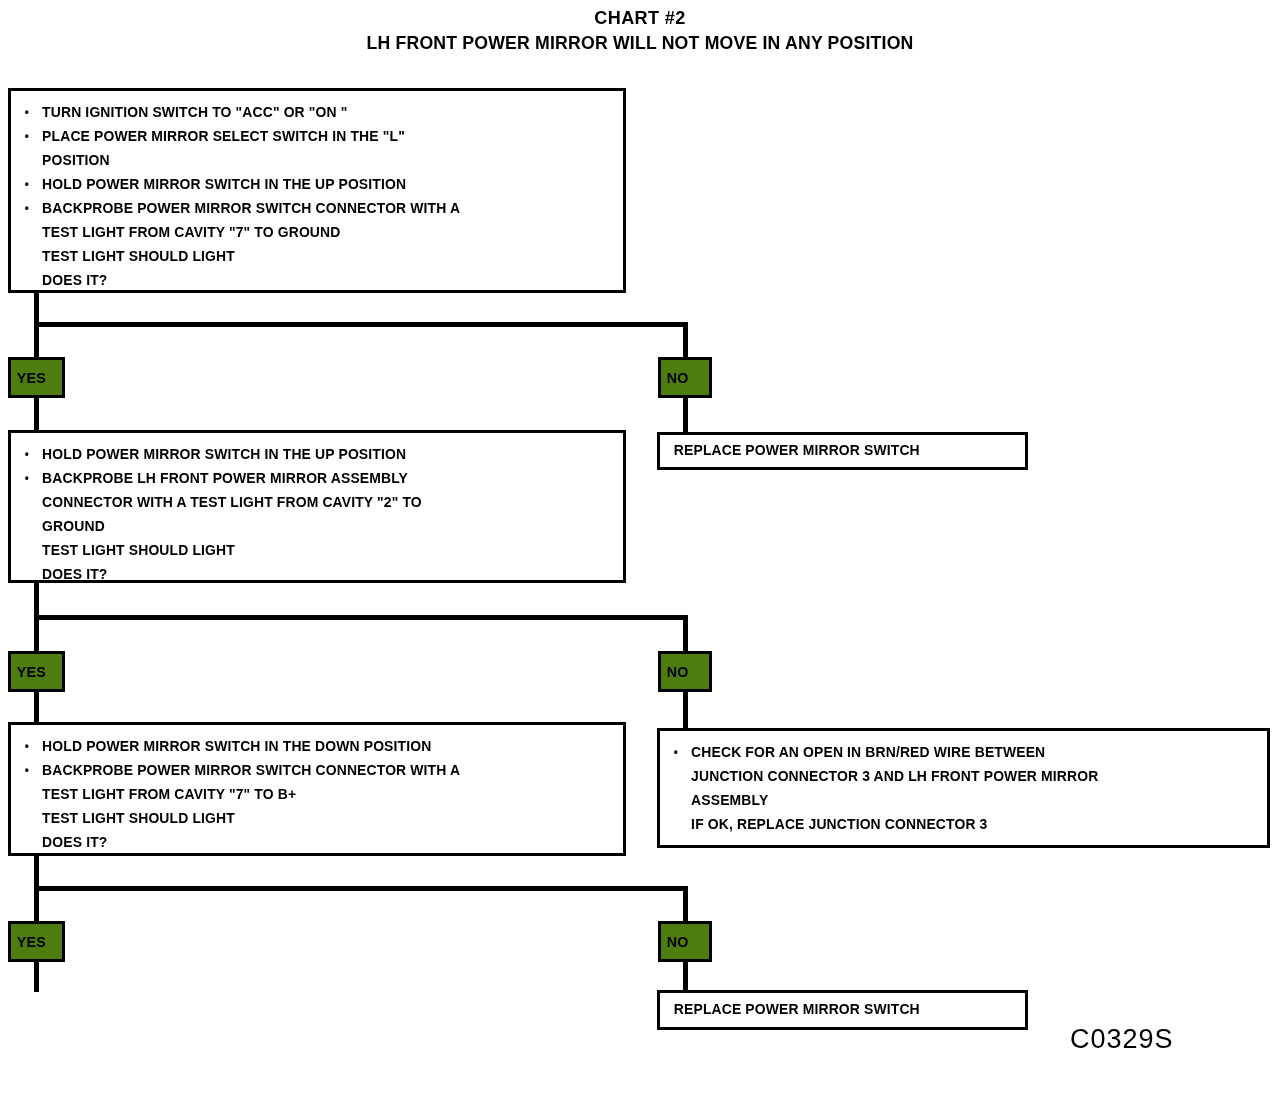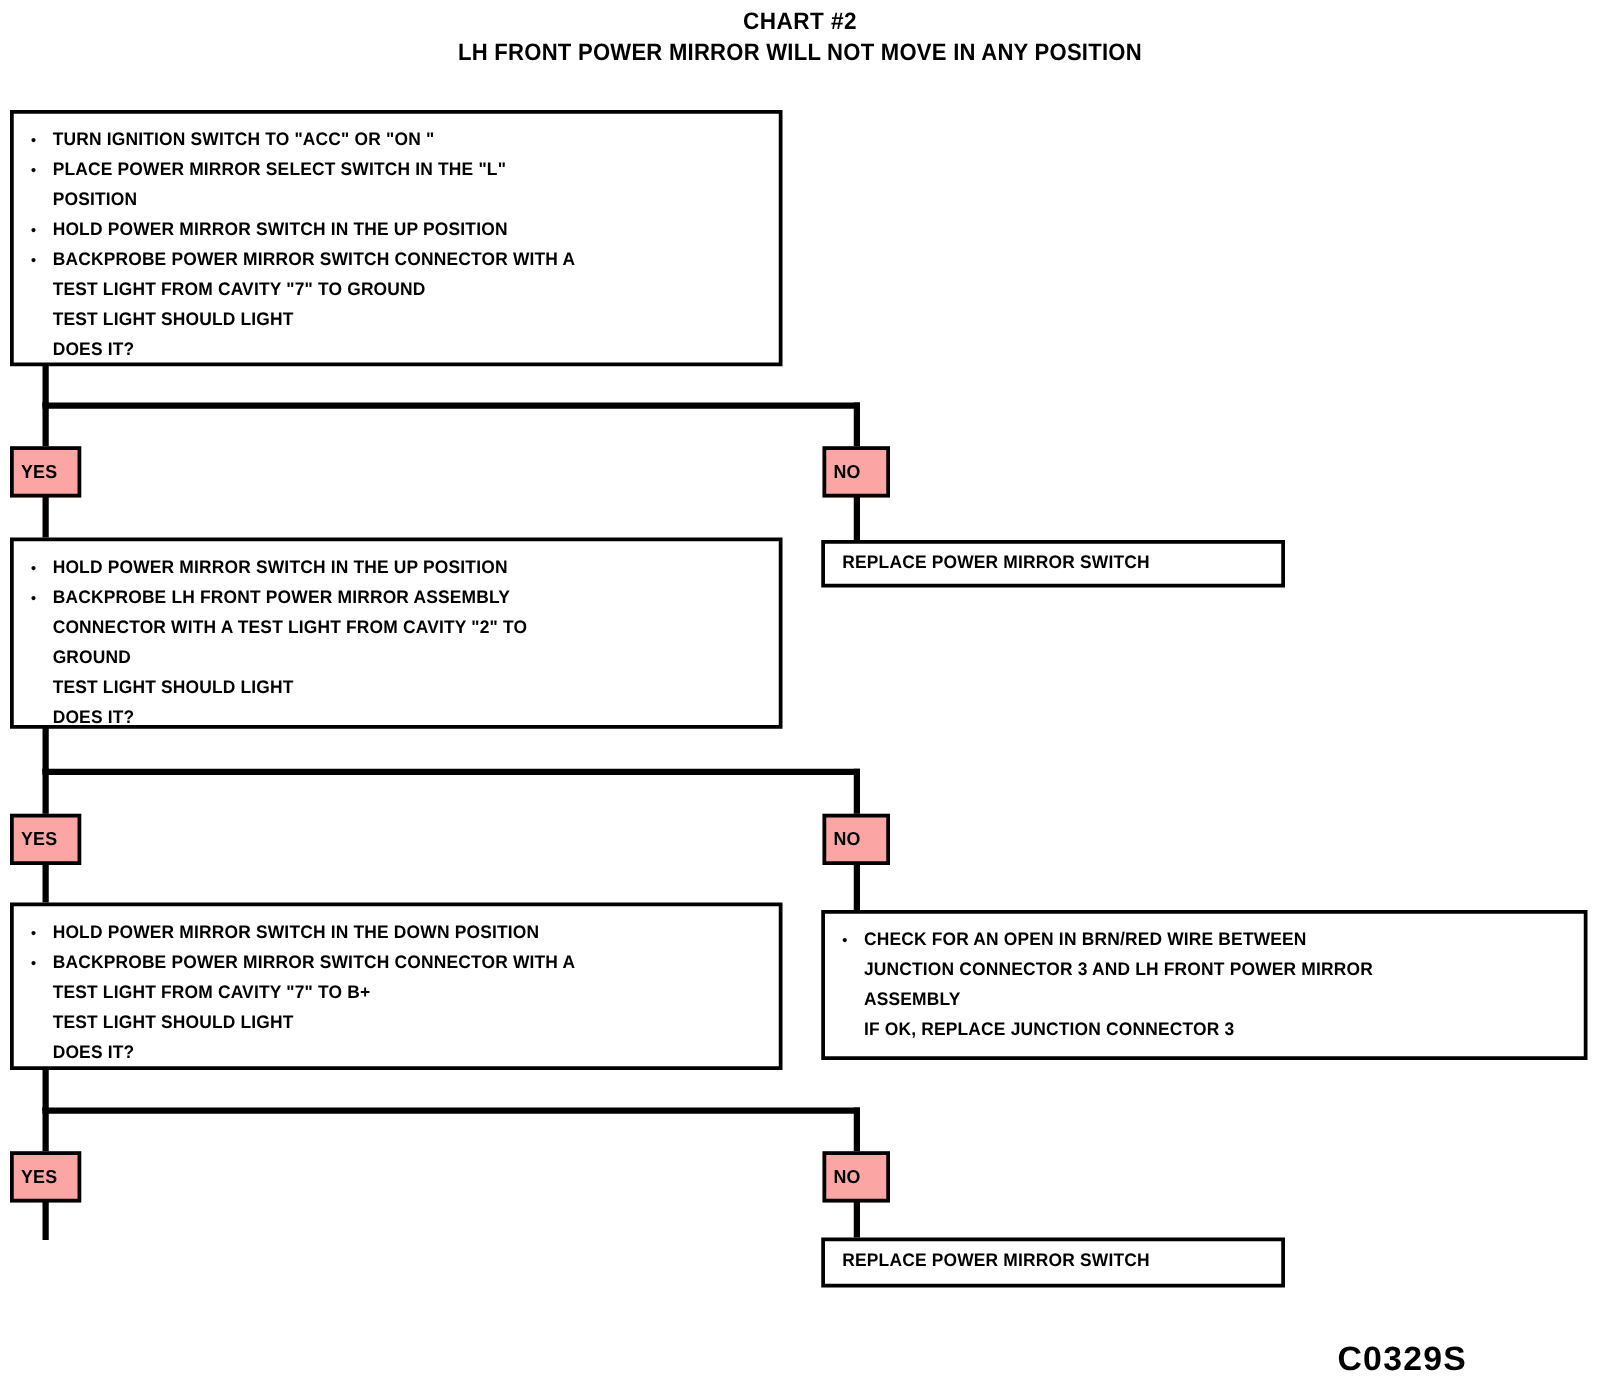--- a/index.html
+++ b/index.html
@@ -79,21 +79,21 @@
     padding-left: 22px;
   }
   .single-line {
     padding-left: 4px;
   }
 
   
   .yn {
     position: absolute;
     border: 3px solid #000;
-    background: #fca5a5;
+    background: #4d7c0f;
     box-sizing: border-box;
     display: flex;
     align-items: center;
   }
   .yn span {
     display: block;
     padding-left: 6px;
     font-size: 15px;
     font-weight: bold;
     letter-spacing: 0.3px;
@@ -226,15 +226,15 @@
   <div class="conn-v" style="left:34px; top:960px; height:32px;"></div>
   <div class="conn-v" style="left:683px; top:960px; height:32px;"></div>
 
 
   <div class="box" style="left:657px; top:990px; width:371px; height:40px;">
     <div class="box-inner" style="padding:4px 10px;">
       <div class="line single-line">REPLACE POWER MIRROR SWITCH</div>
     </div>
   </div>
 
-  <div class="code" style="left:1070px; top:1072px;font-weight:bold;">C0329S</div>
+  <div class="code" style="left:1070px; top:1024px;">C0329S</div>
 
 </div>
 
 </body></html>

